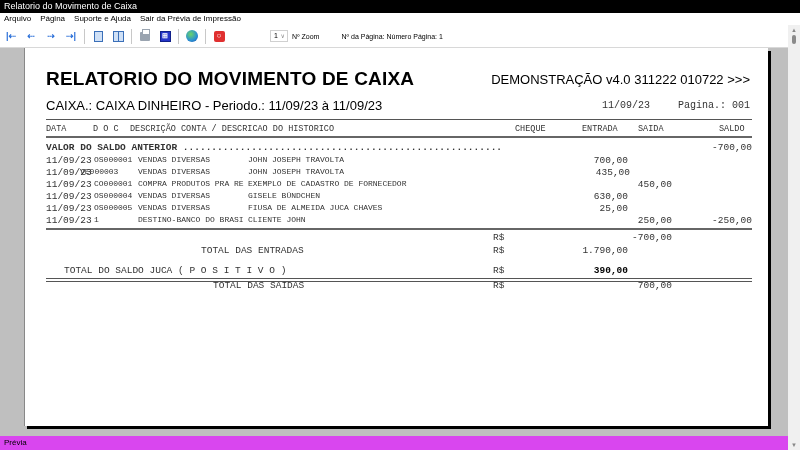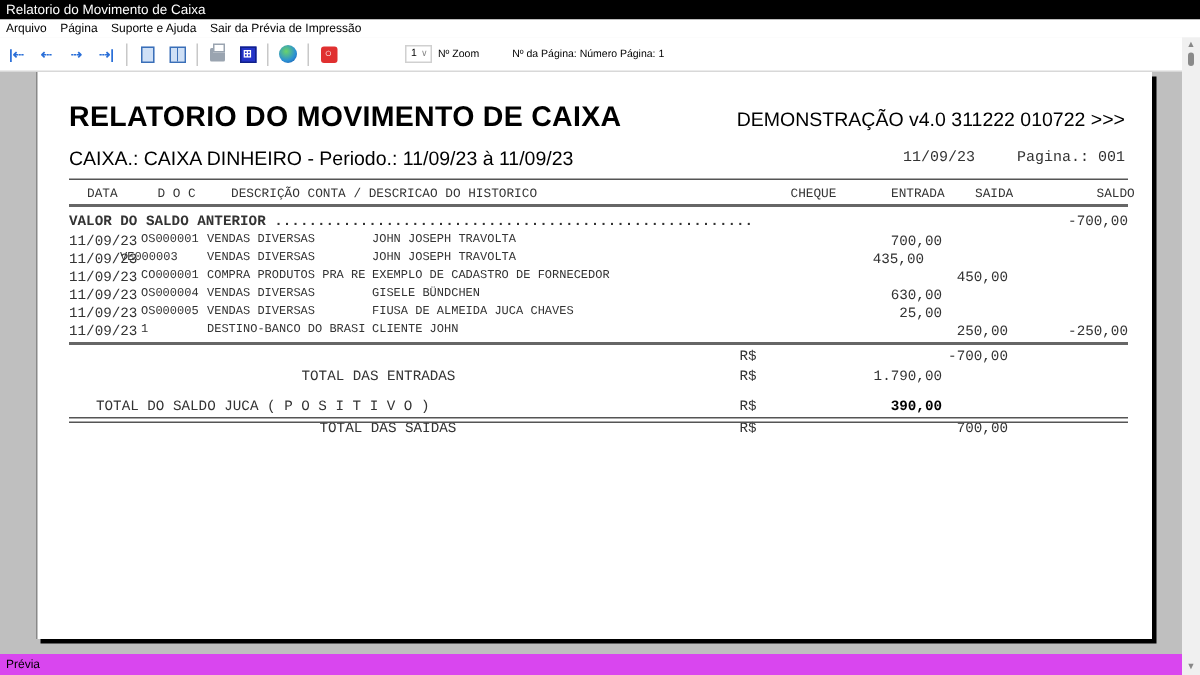--- a/index.html
+++ b/index.html
@@ -30,21 +30,21 @@
   .vscroll .down { position: absolute; bottom: 2px; left: 3px; font-size: 6px; color: #888; }
   .page { position: absolute; left: 24px; top: 0px; width: 744px; height: 378px; background: #fff; border-left: 1px solid #888; box-shadow: 3px 3px 0 #000; }
   .report { position: absolute; left: 21px; top: 0; width: 706px; font-family: "Liberation Mono", monospace; color: #333; }
   .r-title { position: absolute; left: 0; top: 20px; font-family: "Liberation Sans", sans-serif; font-weight: bold; font-size: 19px; color: #000; letter-spacing: 0.2px; }
   .r-demo { position: absolute; right: 2px; top: 24px; font-family: "Liberation Sans", sans-serif; font-size: 13px; color: #000; }
   .r-caixa { position: absolute; left: 0; top: 50px; font-family: "Liberation Sans", sans-serif; font-size: 13px; color: #000; }
   .r-date { position: absolute; left: 556px; top: 52px; font-size: 10px; color: #333; }
   .r-pag { position: absolute; right: 2px; top: 52px; font-size: 10px; color: #333; }
   .hline { position: absolute; left: 0; width: 706px; height: 1px; background: #555; }
   .hline.thick { height: 2px; background: #666; }
-  .hdr { position: absolute; top: 76px; font-size: 8.5px; color: #333; margin-left: 12px; }
+  .hdr { position: absolute; top: 76px; font-size: 8.5px; color: #333; }
   .row { position: absolute; left: 0; width: 706px; height: 12px; font-size: 8px; color: #333; }
   .row span { position: absolute; white-space: nowrap; }
   .row.big span { font-size: 9.5px; }
   .bold { font-weight: bold; color: #000; }
   .statusbar { position: absolute; left: 0; top: 436px; width: 788px; height: 14px; background: #d946ef; font-size: 8px; line-height: 14px; padding-left: 4px; color: #000; }
 </style>
 </head>
 <body>
 
 <div class="titlebar">
@@ -108,21 +108,21 @@
     <div class="report">
       <div class="r-title">RELATORIO DO MOVIMENTO DE CAIXA</div>
       <div class="r-demo">DEMONSTRAÇÃO v4.0 311222 010722 &gt;&gt;&gt;</div>
       <div class="r-caixa">CAIXA.: CAIXA DINHEIRO -  Periodo.: 11/09/23 à 11/09/23</div>
       <div class="r-date">11/09/23</div>
       <div class="r-pag">Pagina.: 001</div>
 
       <div class="hline" style="top:71px;"></div>
       <span class="hdr" style="left:0;">DATA</span>
       <span class="hdr" style="left:47px;">D O C</span>
-      <span class="hdr" style="left:96px;">DESCRIÇÃO CONTA / DESCRICAO DO HISTORICO</span>
+      <span class="hdr" style="left:84px;">DESCRIÇÃO CONTA / DESCRICAO DO HISTORICO</span>
       <span class="hdr" style="left:469px;">CHEQUE</span>
       <span class="hdr" style="left:536px;">ENTRADA</span>
       <span class="hdr" style="left:592px;">SAIDA</span>
       <span class="hdr" style="left:673px;">SALDO</span>
       <div class="hline thick" style="top:88px;"></div>
 
       <div class="row big" style="top:94px;">
         <span style="left:0;font-weight:bold;">VALOR DO SALDO ANTERIOR ........................................................</span>
         <span style="right:0;">-700,00</span>
       </div>
@@ -132,21 +132,21 @@
         <span style="left:48px;">OS000001</span>
         <span style="left:92px;">VENDAS DIVERSAS</span>
         <span style="left:202px;">JOHN JOSEPH TRAVOLTA</span>
         <span style="right:124px;font-size:9.5px;">700,00</span>
       </div>
       <div class="row" style="top:119px;">
         <span style="left:0;font-size:9.5px;">11/09/23</span>
         <span style="left:34px;">VE000003</span>
         <span style="left:92px;">VENDAS DIVERSAS</span>
         <span style="left:202px;">JOHN JOSEPH TRAVOLTA</span>
-        <span style="right:136px;font-size:9.5px;">435,00</span>
+        <span style="right:122px;font-size:9.5px;">435,00</span>
       </div>
       <div class="row" style="top:131px;">
         <span style="left:0;font-size:9.5px;">11/09/23</span>
         <span style="left:48px;">CO000001</span>
         <span style="left:92px;">COMPRA PRODUTOS PRA RE</span>
         <span style="left:202px;">EXEMPLO DE CADASTRO DE FORNECEDOR</span>
         <span style="right:80px;font-size:9.5px;">450,00</span>
       </div>
       <div class="row" style="top:143px;">
         <span style="left:0;font-size:9.5px;">11/09/23</span>

